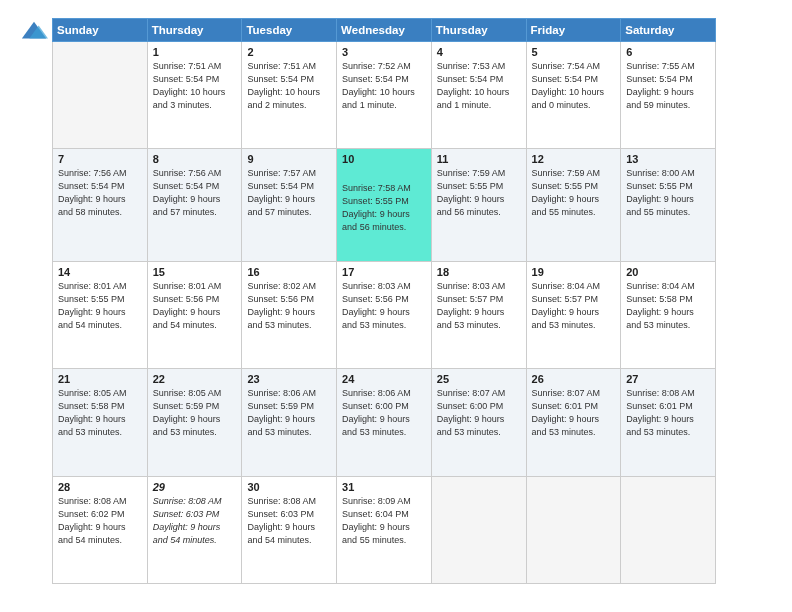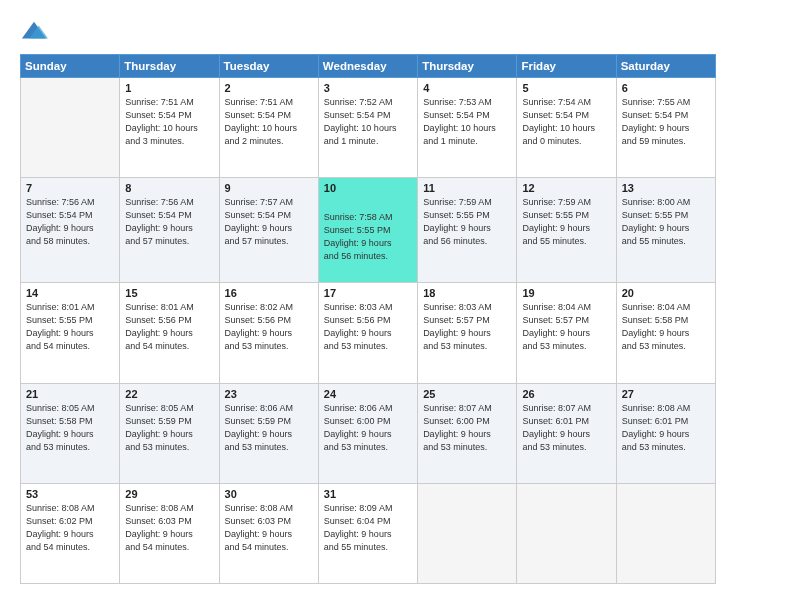--- a/index.html
+++ b/index.html
@@ -8,21 +8,21 @@
       background: #fff;
       width: 792px;
       height: 612px;
       overflow: hidden;
     }
     .page {
       width: 736px;
       height: 612px;
       padding: 18px 20px 28px 20px;
       display: flex;
-      flex-direction: column;
+      flex-direction: row;
     }
     .header {
       display: flex;
       justify-content: space-between;
       align-items: flex-start;
       margin-bottom: 8px;
     }
     .logo {
       display: flex;
       align-items: center;
@@ -344,27 +344,27 @@
           <td style="background: rgb(240, 244, 248);">
             <span class="day-num">27</span>
             <div class="day-info" style="white-space: pre-line;">Sunrise: 8:08 AM
 Sunset: 6:01 PM
 Daylight: 9 hours
 and 53 minutes.</div>
           </td>
         </tr>
         <tr>
           <td style="background: rgb(255, 255, 255);">
-            <span class="day-num">53</span>
+            <span class="day-num">28</span>
             <div class="day-info" style="white-space: pre-line;">Sunrise: 8:08 AM
 Sunset: 6:02 PM
 Daylight: 9 hours
 and 54 minutes.</div>
           </td>
-          <td style="background: rgb(255, 255, 255);">
+          <td style="background: rgb(255, 255, 255); font-style: italic;">
             <span class="day-num">29</span>
             <div class="day-info" style="white-space: pre-line;">Sunrise: 8:08 AM
 Sunset: 6:03 PM
 Daylight: 9 hours
 and 54 minutes.</div>
           </td>
           <td style="background: rgb(255, 255, 255);">
             <span class="day-num">30</span>
             <div class="day-info" style="white-space: pre-line;">Sunrise: 8:08 AM
 Sunset: 6:03 PM

